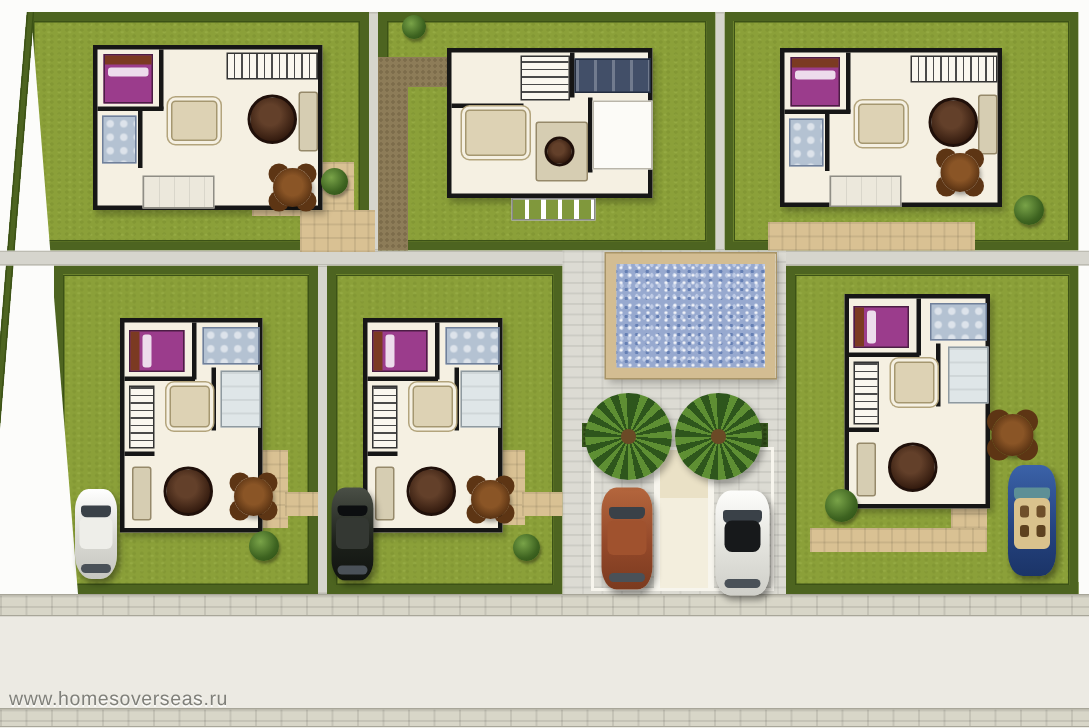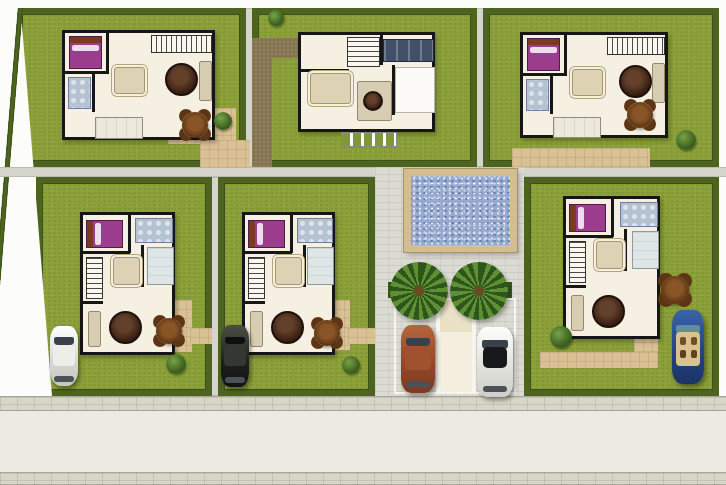--- a/index.html
+++ b/index.html
@@ -273,13 +273,14 @@
   </div>
   <div class="car car-wb" style="left:477px;top:327px;width:36px;height:70px">
     <div class="ws"></div>
     <div class="roof"></div>
     <div class="rw"></div>
   </div>
 
   <div class="palm" style="left:390px;top:262px;width:58px;height:58px"></div>
   <div class="palm" style="left:450px;top:262px;width:58px;height:58px"></div>
 
+  <div class="watermark" style="left:6px;top:458px">www.homesoverseas.ru</div>
 </div>
 
 </body></html>

